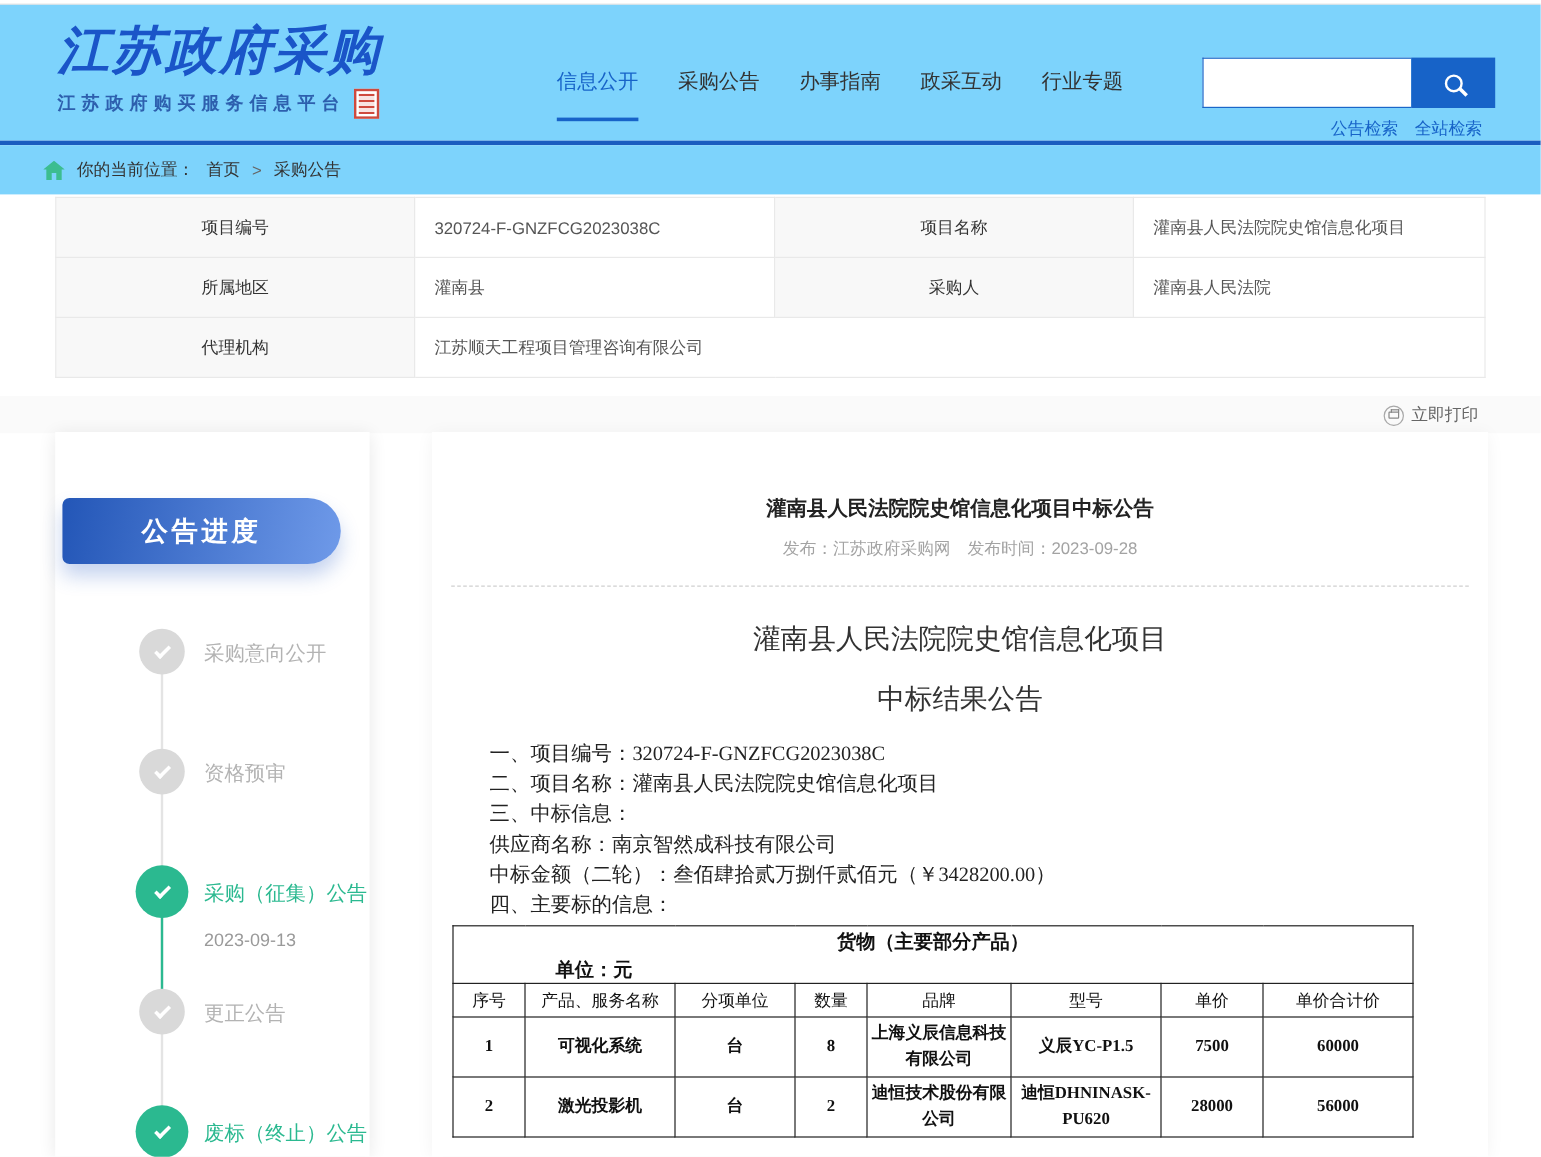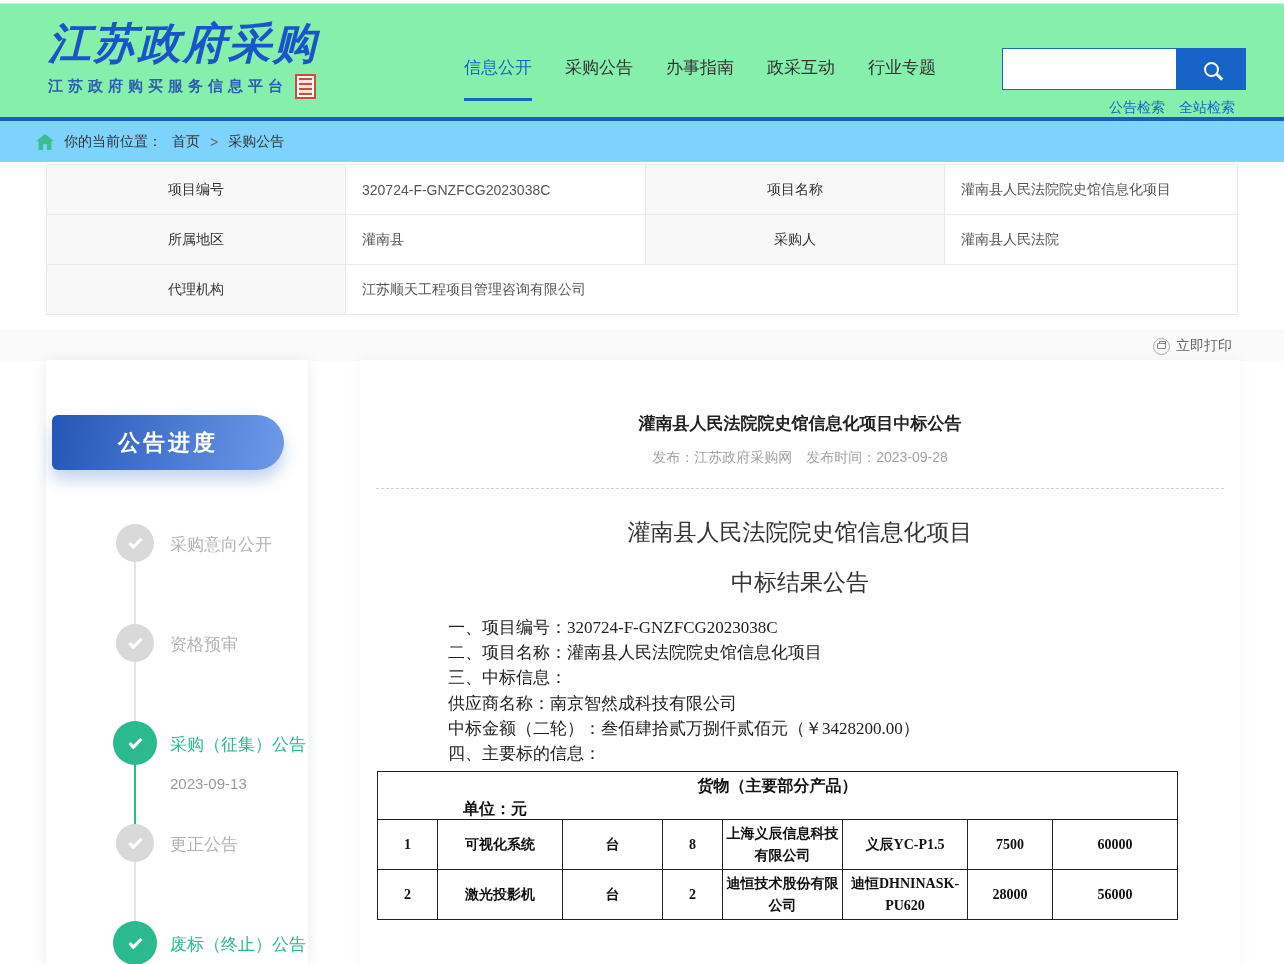--- a/index.html
+++ b/index.html
@@ -3,21 +3,21 @@
 <meta charset="utf-8">
 <style>
   * { margin:0; padding:0; box-sizing:border-box; }
   html,body { width:1284px; height:964px; }
   body {
     position:relative; overflow:hidden; background:#fff;
     font-family:"Liberation Sans", sans-serif; color:#333;
   }
   
   .top-strip { height:4px; background:#fff; border-bottom:1px solid #e2e2e2; }
-  .site-header { position:relative; height:113px; background:#86efac; }
+  .site-header { position:relative; height:113px; background:#7dd3fc; }
   .logo { position:absolute; left:48px; top:12px; }
   .logo-title {
     font-family:"DejaVu Serif", serif; font-style:italic; font-weight:bold;
     font-size:43px; line-height:54px; color:#1a55c8; letter-spacing:2px;
   }
   .logo-sub { margin-top:4px; display:flex; align-items:center; gap:7px; }
   .logo-sub-text { font-size:15px; font-weight:bold; color:#2d5fae; letter-spacing:5px; }
   .seal { width:21px; height:25px; border:2px solid #cf4a3e; position:relative; background:#fff; }
   .seal::before { content:""; position:absolute; inset:2px;
     background:repeating-linear-gradient(0deg,#cf4a3e 0 2px,rgba(207,74,62,.15) 2px 5px); }
@@ -69,21 +69,21 @@
   .tl-label.active { color:#2bb990; cursor:pointer; }
   .tl-date { position:absolute; left:124px; top:415px; font-size:15px; color:#9a9a9a; }
   
   .main-card { position:absolute; left:360px; top:45px; right:44px; bottom:0; background:#fff; box-shadow:0 2px 14px rgba(0,0,0,.05); overflow:hidden; }
   .art-title { margin-top:52px; text-align:center; font-size:17px; font-weight:bold; color:#222; }
   .art-meta { margin-top:14px; display:flex; justify-content:center; gap:14px; font-size:14px; color:#a3a3a3; }
   .art-divider { margin:21px 16px 0; border-top:1px dashed #cfcfcf; }
   .doc-title-1 { margin-top:28px; text-align:center; font-family:"Liberation Serif",serif; font-size:23px; font-weight:normal; color:#333; }
   .doc-title-2 { margin-top:19px; text-align:center; font-family:"Liberation Serif",serif; font-size:23px; font-weight:normal; color:#333; }
   .doc-body { margin:17px 40px 0 48px; font-family:"Liberation Serif",serif; font-size:17px; color:#222; }
-  .doc-body p { line-height:25.2px;margin-left:40px; }
+  .doc-body p { line-height:25.2px; }
   .goods-table { margin:5px 0 0 17px; width:800px; table-layout:fixed; border-collapse:collapse;
     font-family:"Liberation Serif",serif; color:#111; }
   .goods-table th, .goods-table td { border:1px solid #222; text-align:center; padding:0; overflow:hidden;font-weight:bold; }
   .cap-cell { height:48px; }
   .cap-title { display:block; text-align:center; font-size:16px; line-height:25px; }
   .cap-unit { display:block; text-align:left; padding-left:85px; font-size:16px; line-height:21px; }
   .goods-table th { height:28px; font-size:14px; font-weight:normal; }
   .goods-table td.gcell { height:50px; font-size:14px; line-height:22px; }
 </style>
 </head>
@@ -227,20 +227,30 @@
           <col style="width:125px">
       </colgroup>
       <tbody>
           <tr>
         <td class="cap-cell" colspan="8">
           <span class="cap-title">货物（主要部分产品）</span>
           <span class="cap-unit">单位：元</span>
         </td>
       </tr>
       <tr>
+        <th>序号</th>
+        <th>产品、服务名称</th>
+        <th>分项单位</th>
+        <th>数量</th>
+        <th>品牌</th>
+        <th>型号</th>
+        <th>单价</th>
+        <th>单价合计价</th>
+      </tr>
+      <tr>
         <td class="gcell">1</td>
         <td class="gcell">可视化系统</td>
         <td class="gcell">台</td>
         <td class="gcell">8</td>
         <td class="gcell">上海义辰信息科技有限公司</td>
         <td class="gcell">义辰YC-P1.5</td>
         <td class="gcell">7500</td>
         <td class="gcell">60000</td>
       </tr>
       <tr>

